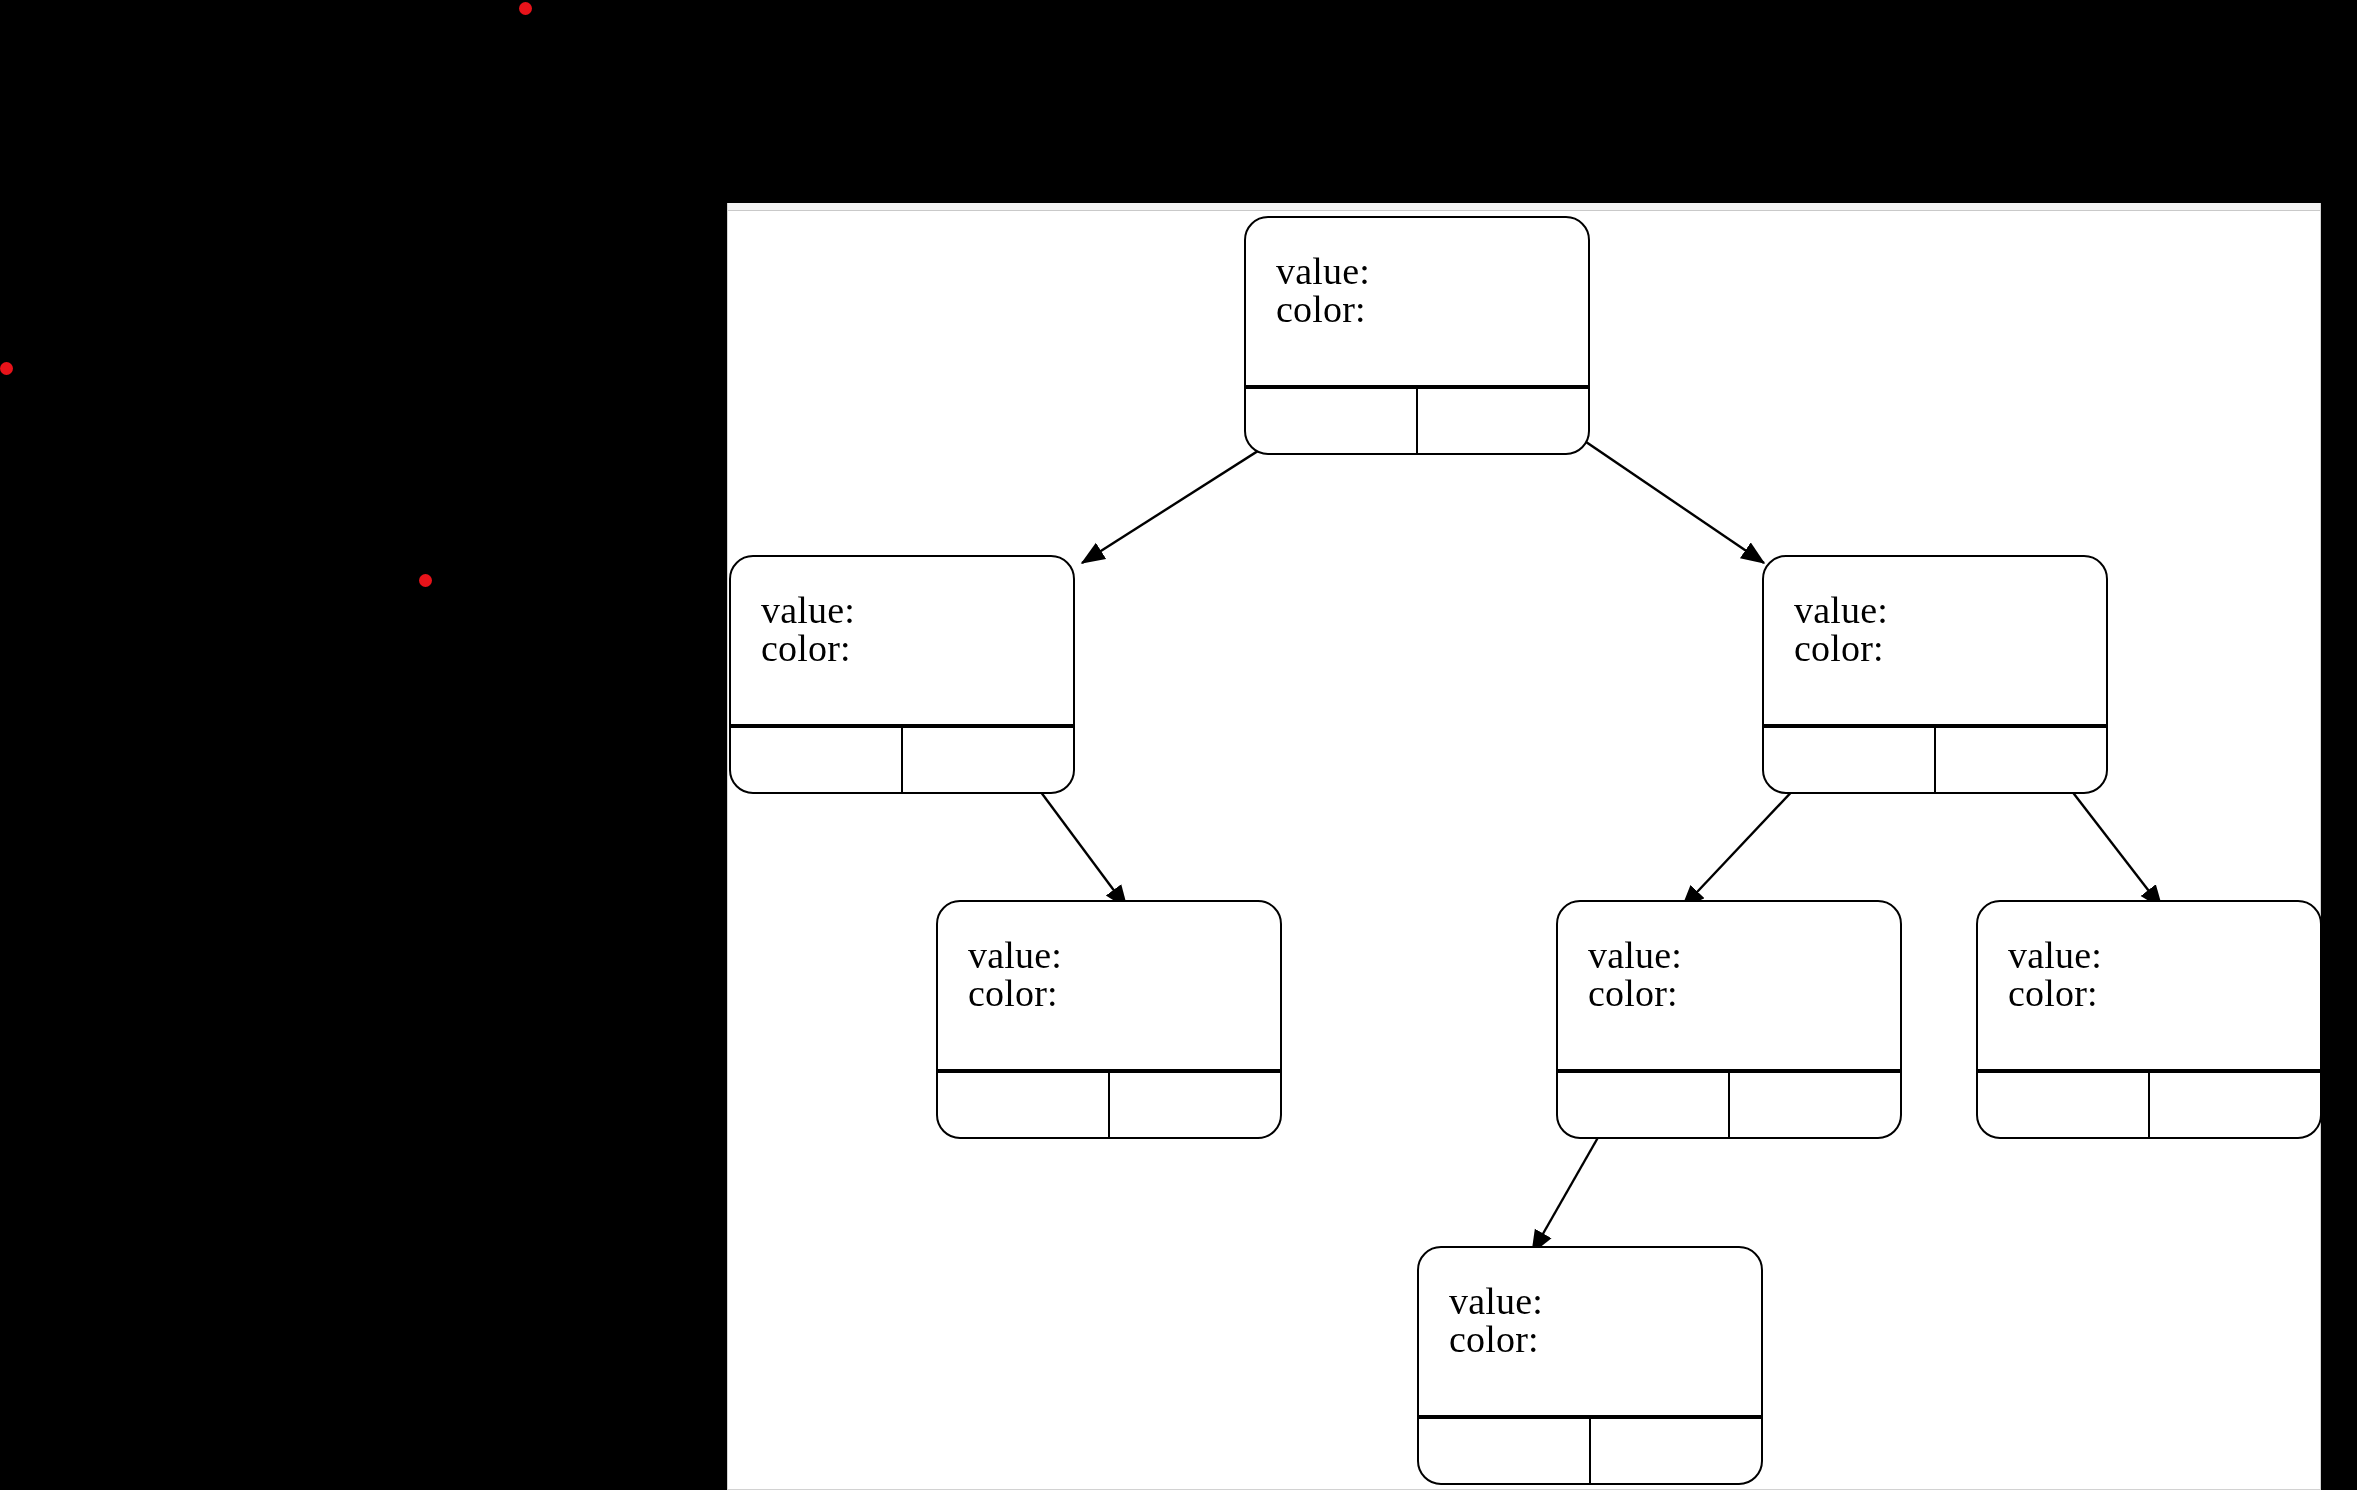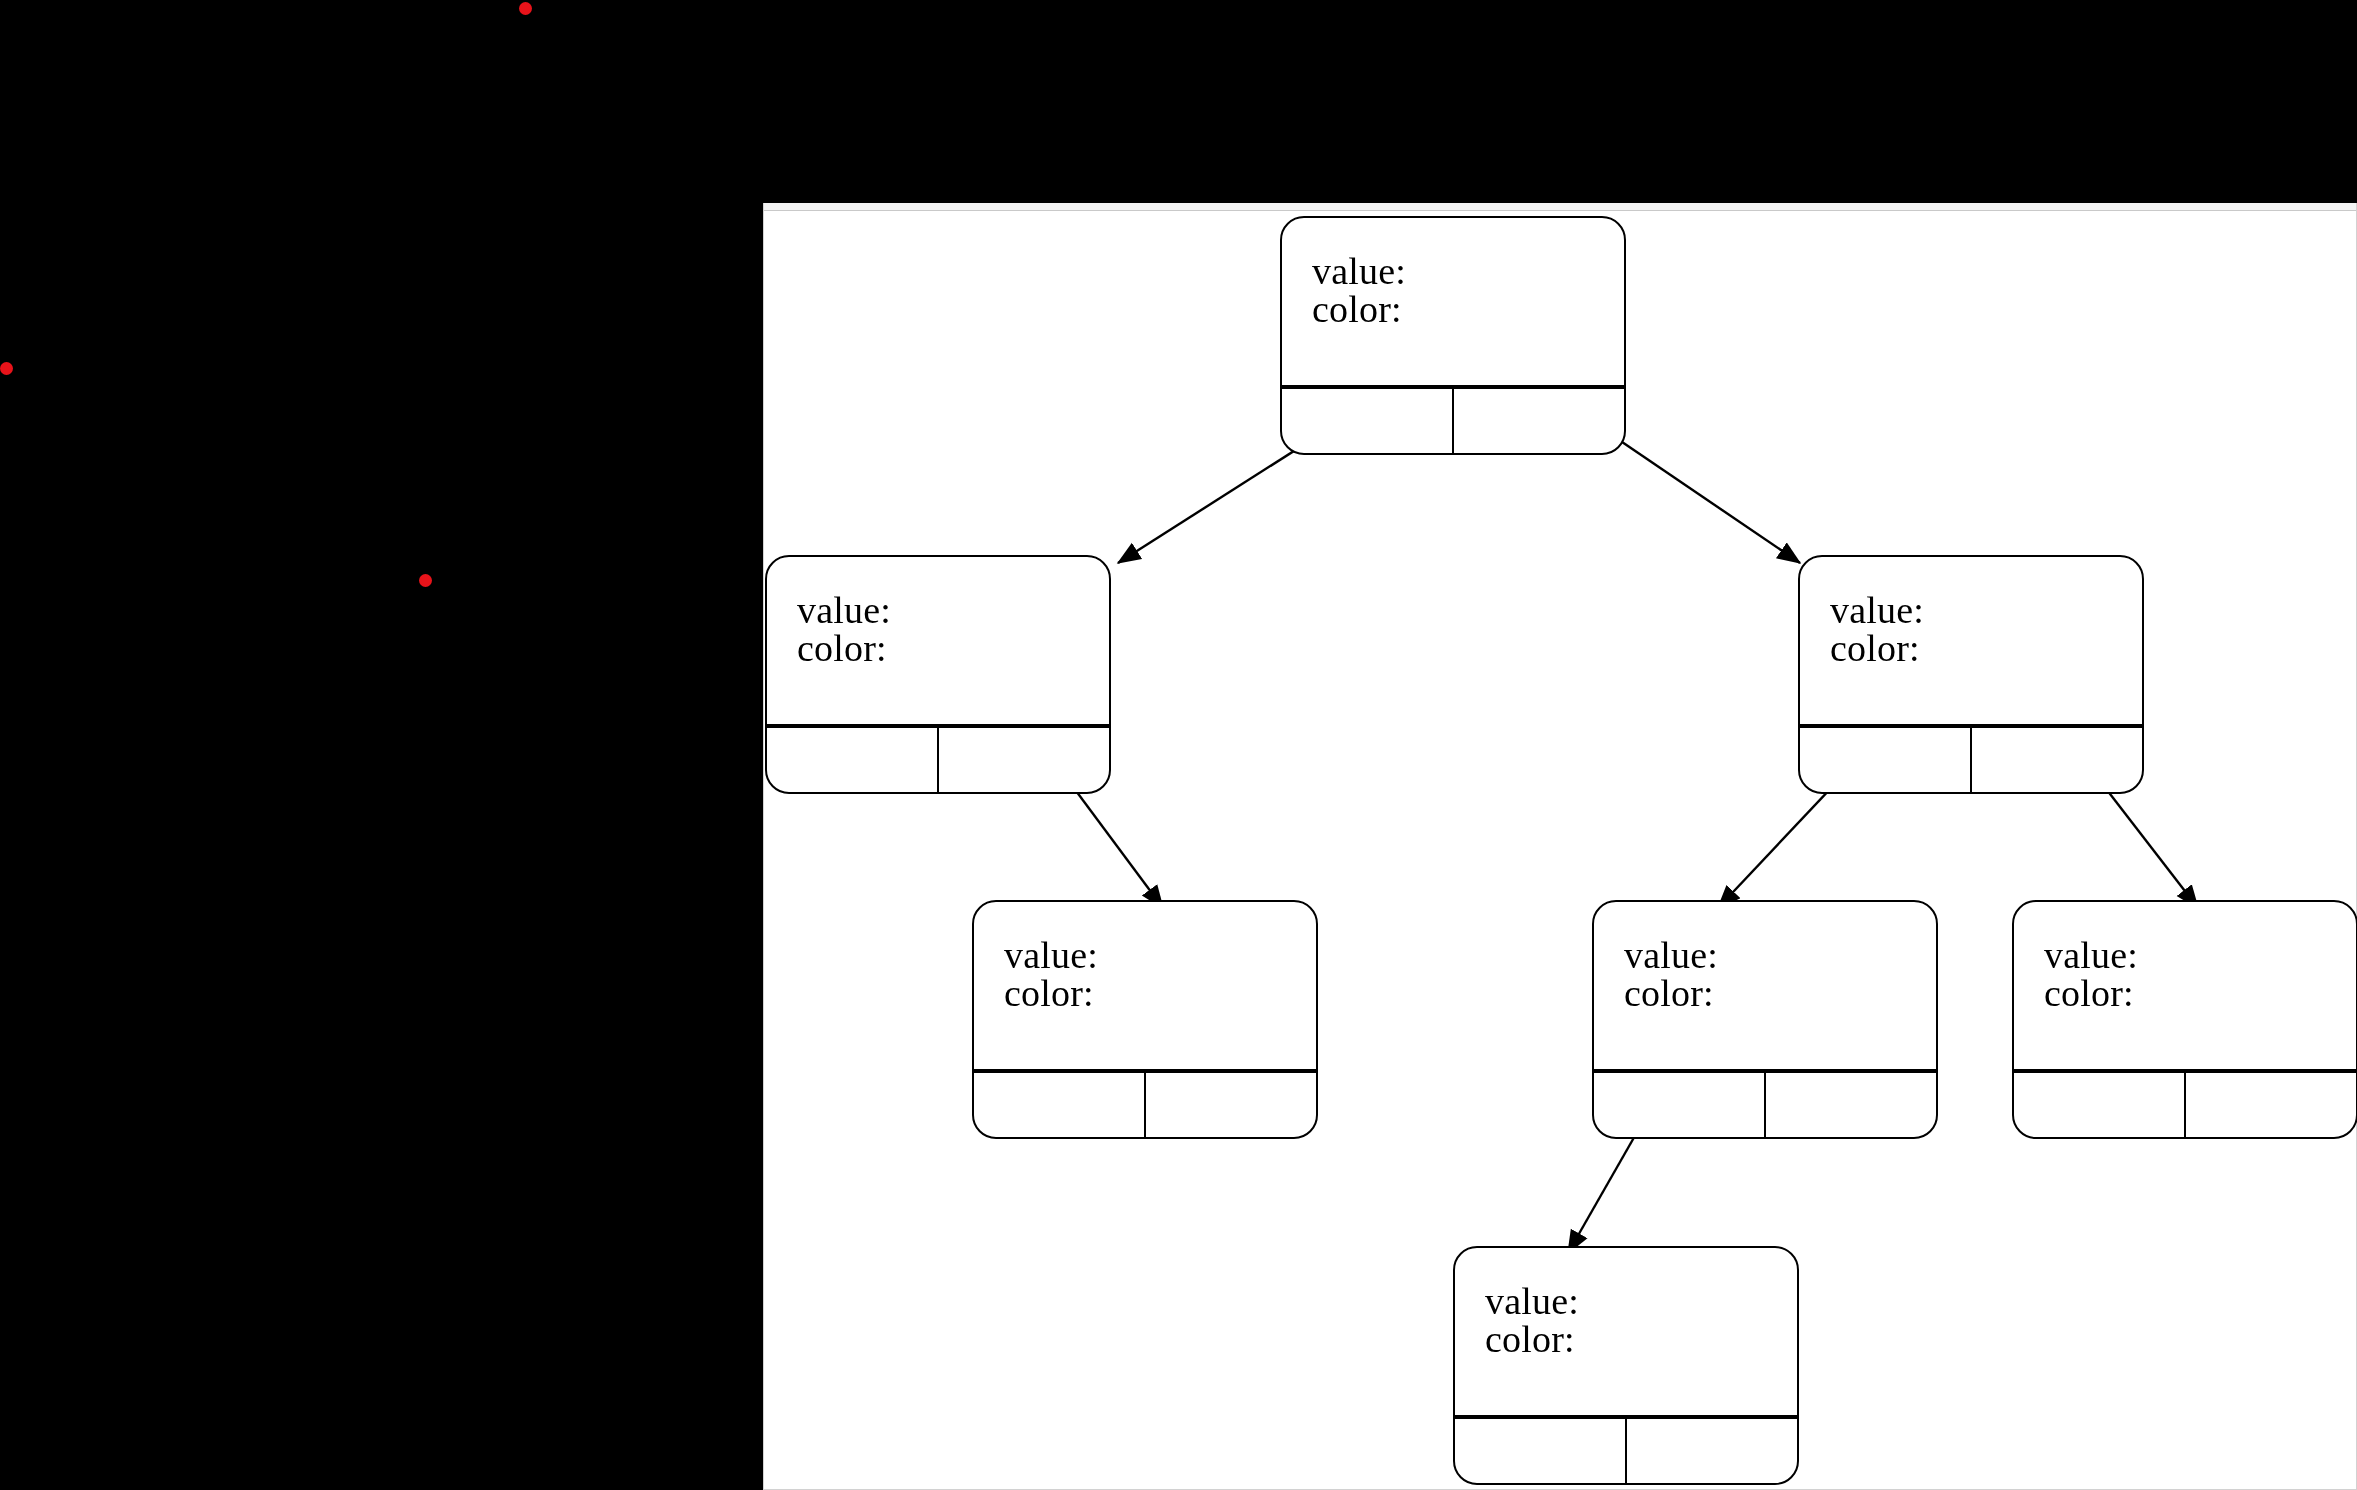--- a/index.html
+++ b/index.html
@@ -26,21 +26,21 @@
     position: absolute;
     width: 13px;
     height: 13px;
     border-radius: 50%;
     background: #e8131a;
   }
 
   
   #diagram-panel {
     position: absolute;
-    left: 763px;
+    left: 727px;
     top: 203px;
     width: 1594px;
     height: 1287px;
     background: #ffffff;
     overflow: hidden;
   }
   #panel-top-strip {
     position: absolute;
     left: 0;
     top: 0;

